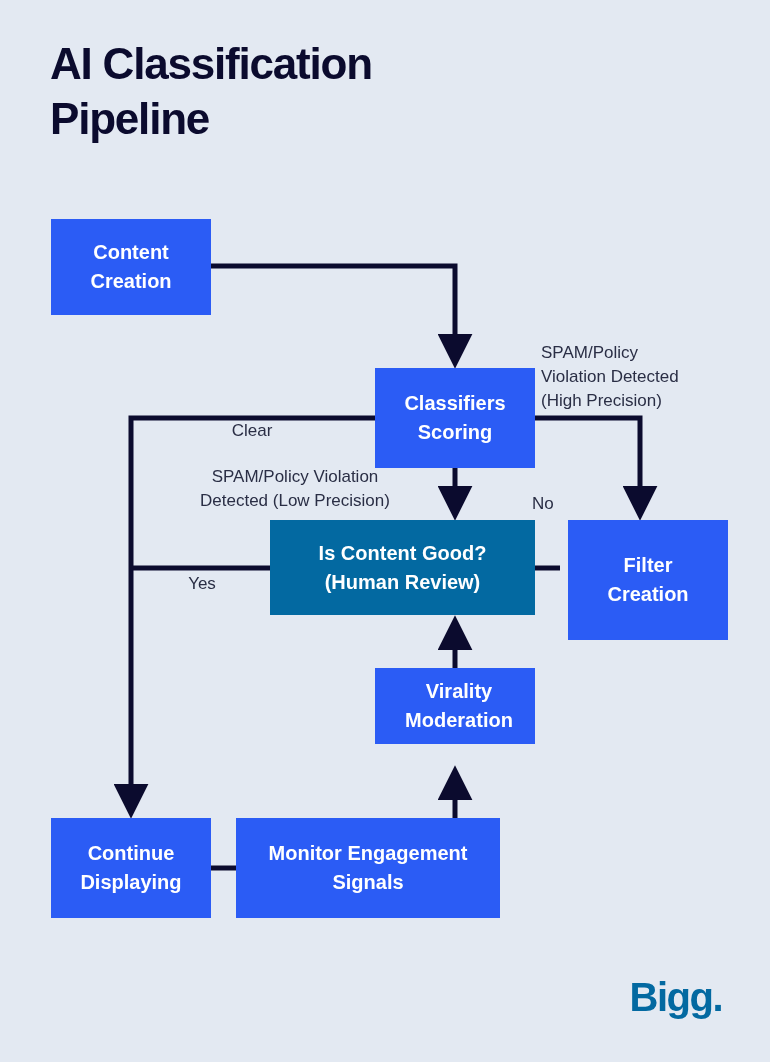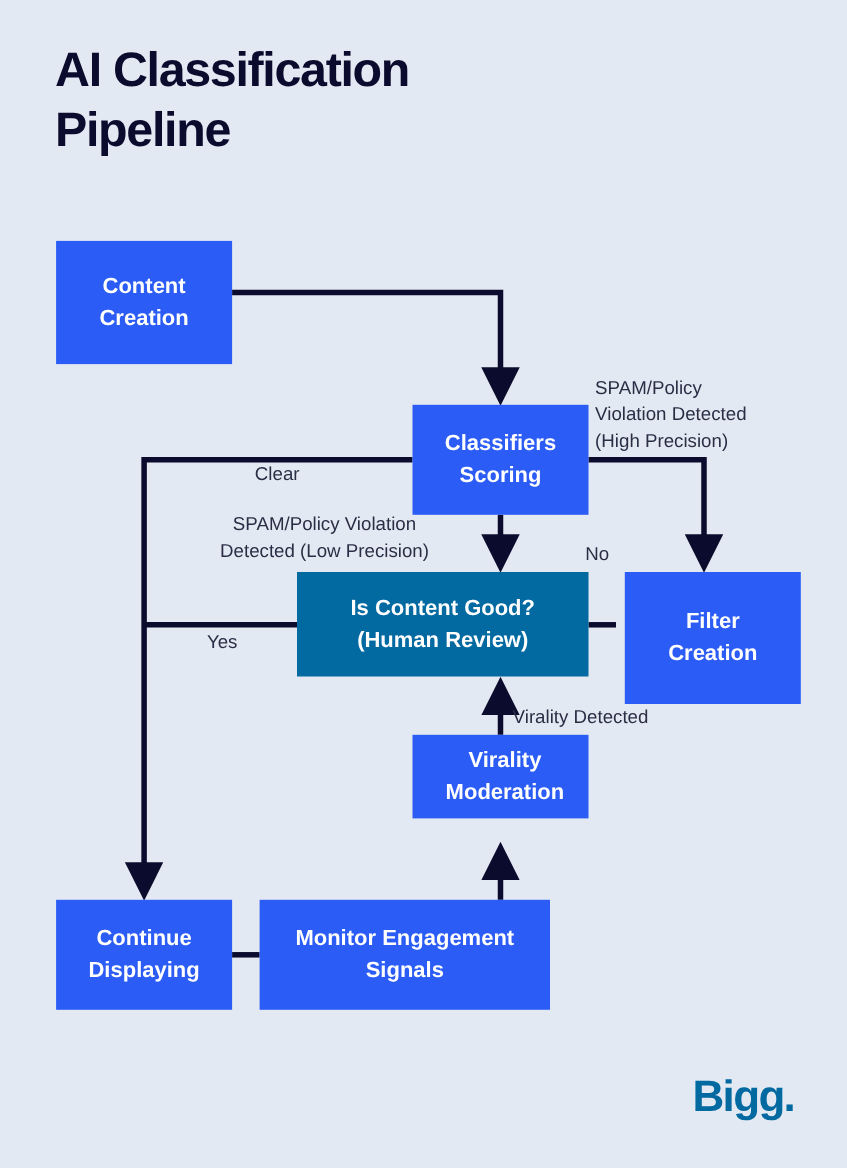--- a/index.html
+++ b/index.html
@@ -112,21 +112,21 @@
       <path d="M 535 568 L 560 568"></path>
 
       <path d="M 455 668 L 455 624" marker-end="url(#arrow)"></path>
 
       <path d="M 455 818 L 455 774" marker-end="url(#arrow)"></path>
 
       <path d="M 211 868 L 236 868"></path>
     </g>
   </svg>
 
-  <div class="node process" style="left:51px;  top:219px; width:160px; height:112px;">Content
+  <div class="node process" style="left:51px;  top:219px; width:160px; height:96px;">Content
 Creation</div>
 
   <div class="node process" style="left:375px; top:368px; width:160px; height:100px;">Classifiers
 Scoring</div>
 
   <div class="node decision" style="left:270px; top:520px; width:265px; height:95px;">Is Content Good?
 (Human Review)</div>
 
   <div class="node process" style="left:568px; top:520px; width:160px; height:120px;">Filter
 Creation</div>
@@ -146,17 +146,16 @@
 
   <div class="edge-label center" style="left:192px; top:390px; width:120px;margin-top:29px;">Clear</div>
 
   <div class="edge-label center" style="left:150px; top:465px; width:290px;">SPAM/Policy Violation
 Detected (Low Precision)</div>
 
   <div class="edge-label center" style="left:152px; top:572px; width:100px;">Yes</div>
 
   <div class="edge-label left" style="left:532px; top:492px; width:60px;">No</div>
 
-  <div class="edge-label left" style="left:466px; top:640px; width:240px;">Virality Detected</div>
 
   <div id="logo">Bigg.</div>
 
 </div>
 
 </body></html>

